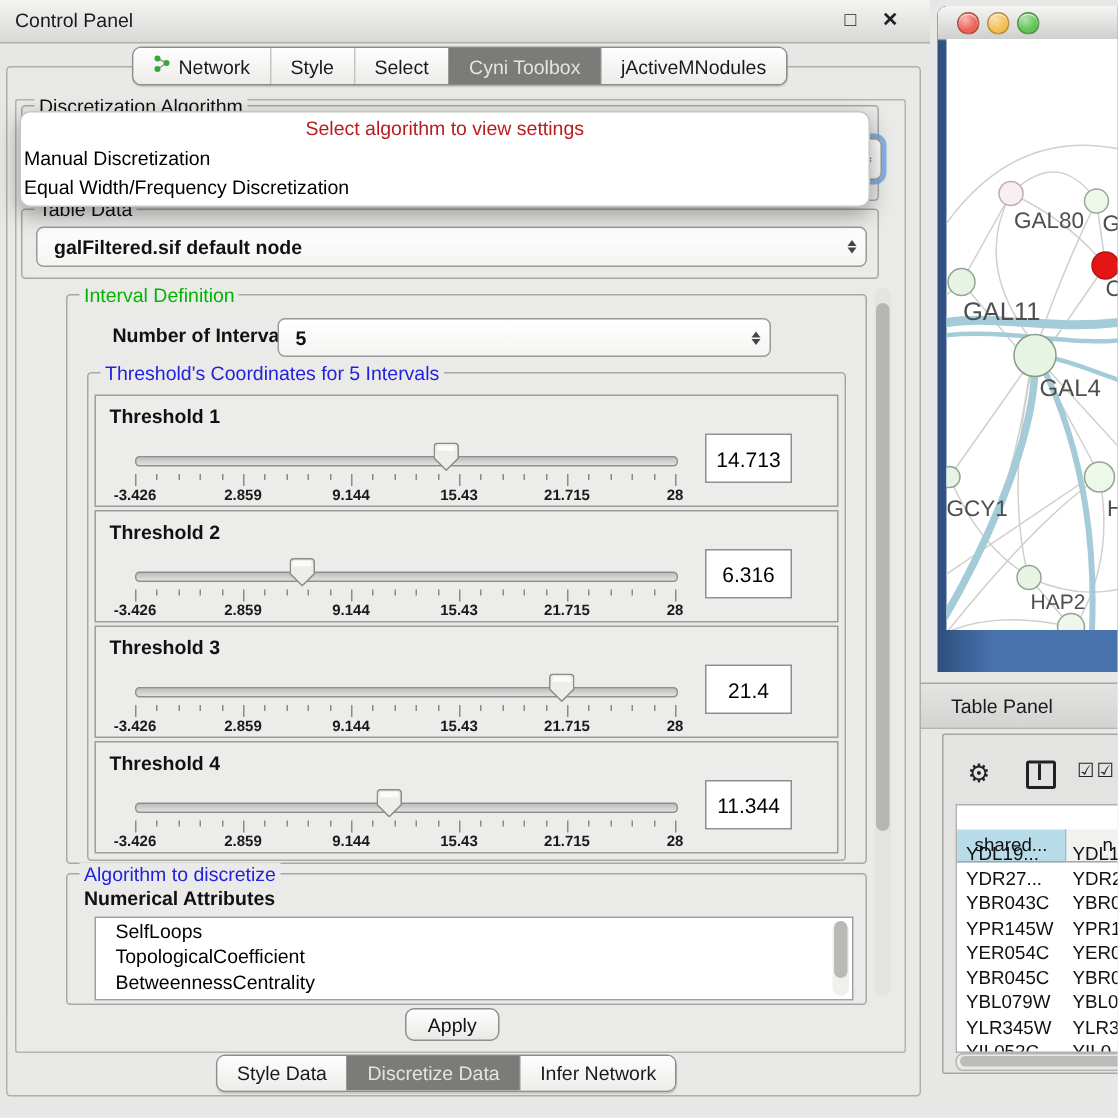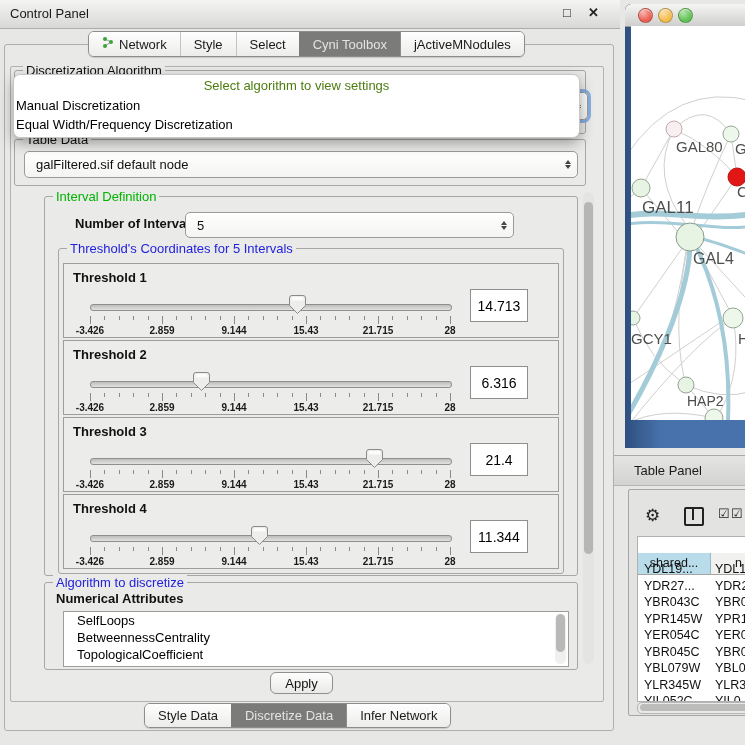--- a/index.html
+++ b/index.html
@@ -33,36 +33,36 @@
 
   
   .group{position:absolute;border:1px solid #a7a7a5;border-radius:3px;background:transparent;}
   .group-title{position:absolute;top:-8px;left:8px;padding:0 3px;font-size:13px;
     background:#eaeae8;white-space:nowrap;}
   .gt-green{color:var(--green);}
   .gt-blue{color:var(--blue);}
 
   
   .combo{position:absolute;background:linear-gradient(#ffffff,#f4f4f2);
-    border:1px solid #9b9b99;border-radius:5px;display:flex;align-items:center;font-size:13px;}
+    border:1px solid #9b9b99;border-radius:5px;display:flex;align-items:center;font-size:13px;font-weight:bold;}
   .combo .val{flex:1;padding-left:11px;white-space:nowrap;overflow:hidden;}
   .stepper{width:18px;display:flex;flex-direction:column;align-items:center;gap:1px;}
   .stepper i{width:0;height:0;border-left:3.5px solid transparent;border-right:3.5px solid transparent;}
   .stepper i.up{border-bottom:4px solid #444;}
   .stepper i.dn{border-top:4px solid #444;}
   #algo-combo{left:22px;top:92px;width:564px;height:26px;z-index:4;
     box-shadow:0 0 0 3px rgba(110,160,220,.8);}
   #tabledata-combo{left:24px;top:151px;width:552px;height:25px;}
   #intervals-combo{left:185px;top:212px;width:327px;height:24px;}
 
   
   #popup{position:absolute;left:13px;top:74px;width:565px;height:62px;background:#ffffff;
     border:1px solid #c6c6c4;border-radius:7px;box-shadow:0 5px 14px rgba(0,0,0,.35);
     z-index:30;overflow:hidden;}
-  #popup-hint{height:21px;line-height:22px;text-align:center;color:#4d7c0f;font-size:13px;}
+  #popup-hint{height:21px;line-height:22px;text-align:center;color:#b91c1c;font-size:13px;}
   .popup-opt{height:19px;line-height:19px;padding-left:2px;font-size:13px;color:#000;}
   .popup-opt.bold{font-weight:normal;}
 
   
   .blabel{position:absolute;font-weight:bold;font-size:13px;color:#111;}
 
   
   #thresh-group{left:58px;top:248px;width:504px;height:324px;}
   .th-row{position:absolute;left:4px;width:494px;height:73px;background:#ececea;
     border:1px solid #9d9d9b;}
@@ -385,22 +385,22 @@
         </div>
       </div>
   </div>
 
   <div class="group" id="attr-group">
     <span class="group-title gt-blue">Algorithm to discretize</span>
     <span class="blabel" style="left:11px;top:8px;">Numerical Attributes</span>
     <div id="attr-list">
 
     <div class="attr-item">SelfLoops</div>
+        <div class="attr-item">TopologicalCoefficient</div>
         <div class="attr-item">BetweennessCentrality</div>
-        <div class="attr-item">TopologicalCoefficient</div>
         <div id="attr-scroll">
           <div class="sthumb"></div>
         </div>
       </div>
   </div>
 
   <div id="main-scroll">
     <div class="sthumb"></div>
   </div>
 

